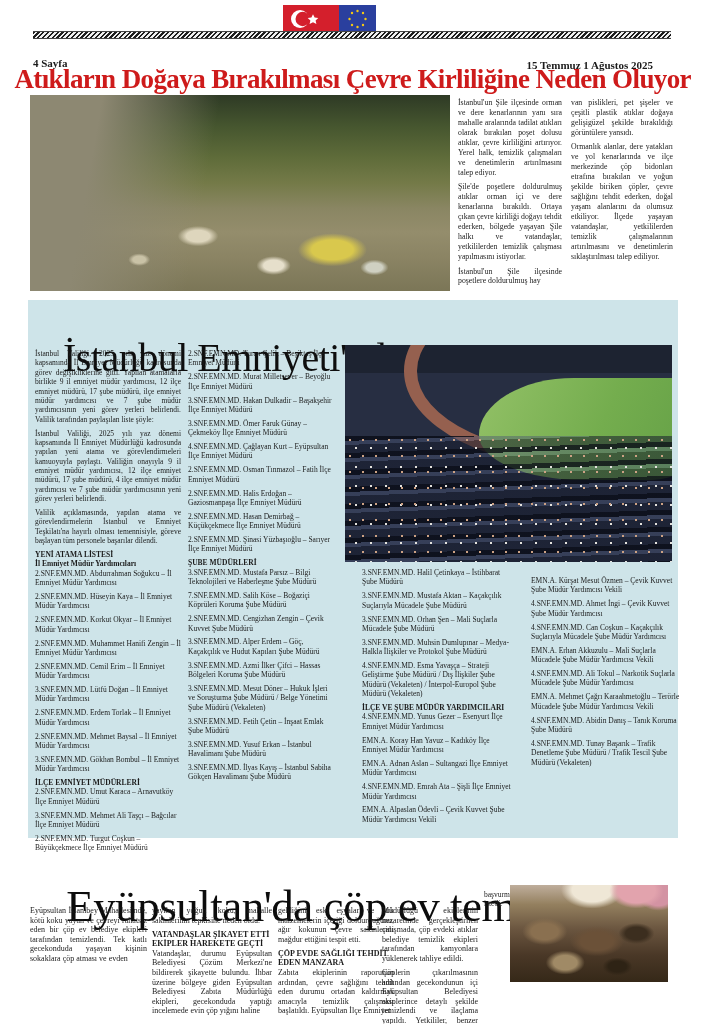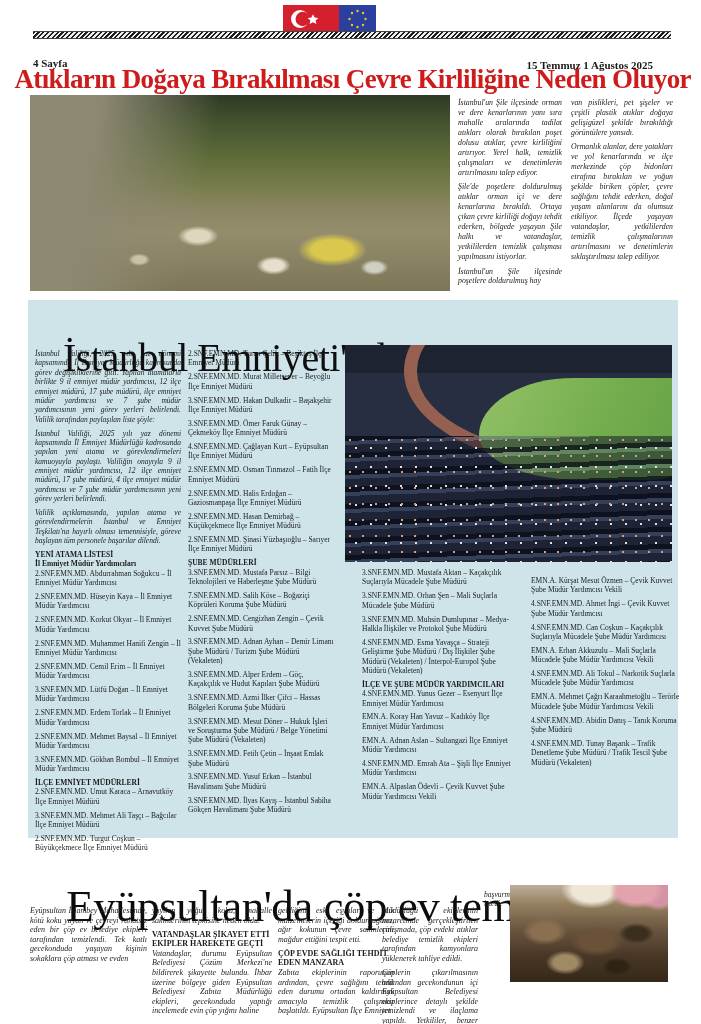--- a/index.html
+++ b/index.html
@@ -70,21 +70,21 @@
       radial-gradient(30px 18px at 22% 48%,#8a7050 0 45%,rgba(138,112,80,0) 75%),
       radial-gradient(36px 20px at 55% 58%,#6b5138 0 45%,rgba(107,81,56,0) 75%),
       radial-gradient(24px 14px at 80% 50%,#3c2e1f 0 45%,rgba(60,46,31,0) 75%),
       radial-gradient(26px 16px at 35% 80%,#a08a66 0 45%,rgba(160,138,102,0) 75%),
       radial-gradient(20px 12px at 68% 84%,#2e2315 0 45%,rgba(46,35,21,0) 75%),
       linear-gradient(180deg,#bfae9c 0%,#94805f 20%,#6b5640 45%,#4a3827 72%,#352818 100%);}
 
   
   .col p{margin:0 0 4.5px;}
   .col p.b{font-weight:700;margin-bottom:0;}
-  .col p.j,.prose p{text-align:justify;font-style:italic;}
+  .col p.j,.prose p{text-align:justify;}
 </style>
 </head>
 <body>
 
 <div class="abs page-label">4 Sayfa</div>
 
 <svg class="abs logo" viewBox="0 0 93 28" xmlns="http://www.w3.org/2000/svg">
   <rect x="0" y="0" width="56" height="28" fill="#d41f2c"></rect>
   <rect x="56" y="0" width="37" height="28" fill="#2a3f9e"></rect>
   <circle cx="17" cy="14" r="9" fill="#ffffff"></circle>
@@ -152,29 +152,29 @@
       <p>3.SNF.EMN.MD. Ömer Faruk Günay – Çekmeköy İlçe Emniyet Müdürü</p>
       <p>4.SNF.EMN.MD. Çağlayan Kurt – Eyüpsultan İlçe Emniyet Müdürü</p>
       <p>2.SNF.EMN.MD. Osman Tınmazol – Fatih İlçe Emniyet Müdürü</p>
       <p>2.SNF.EMN.MD. Halis Erdoğan – Gaziosmanpaşa İlçe Emniyet Müdürü</p>
       <p>2.SNF.EMN.MD. Hasan Demirbağ – Küçükçekmece İlçe Emniyet Müdürü</p>
       <p>2.SNF.EMN.MD. Şinasi Yüzbaşıoğlu – Sarıyer İlçe Emniyet Müdürü</p>
       <p class="b">ŞUBE MÜDÜRLERİ</p>
       <p>3.SNF.EMN.MD. Mustafa Parsız – Bilgi Teknolojileri ve Haberleşme Şube Müdürü</p>
       <p>7.SNF.EMN.MD. Salih Köse – Boğaziçi Köprüleri Koruma Şube Müdürü</p>
       <p>2.SNF.EMN.MD. Cengizhan Zengin – Çevik Kuvvet Şube Müdürü</p>
-      <p>3.SNF.EMN.MD. Adnan Ayhan – Demir Limanı Şube Müdürü / Turizm Şube Müdürü (Vekaleten)</p>
       <p>3.SNF.EMN.MD. Alper Erdem – Göç, Kaçakçılık ve Hudut Kapıları Şube Müdürü</p>
       <p>3.SNF.EMN.MD. Azmi İlker Çifci – Hassas Bölgeleri Koruma Şube Müdürü</p>
       <p>3.SNF.EMN.MD. Mesut Döner – Hukuk İşleri ve Soruşturma Şube Müdürü / Belge Yönetimi Şube Müdürü (Vekaleten)</p>
       <p>3.SNF.EMN.MD. Fetih Çetin – İnşaat Emlak Şube Müdürü</p>
       <p>3.SNF.EMN.MD. Yusuf Erkan – İstanbul Havalimanı Şube Müdürü</p>
       <p>3.SNF.EMN.MD. İlyas Kayış – İstanbul Sabiha Gökçen Havalimanı Şube Müdürü</p>
     </div>
   <div class="col pcol pc3">
+      <p>3.SNF.EMN.MD. Halil Çetinkaya – İstihbarat Şube Müdürü</p>
       <p>3.SNF.EMN.MD. Mustafa Aktan – Kaçakçılık Suçlarıyla Mücadele Şube Müdürü</p>
       <p>3.SNF.EMN.MD. Orhan Şen – Mali Suçlarla Mücadele Şube Müdürü</p>
       <p>3.SNF.EMN.MD. Muhsin Dumlupınar – Medya-Halkla İlişkiler ve Protokol Şube Müdürü</p>
       <p>4.SNF.EMN.MD. Esma Yavaşça – Strateji Geliştirme Şube Müdürü / Dış İlişkiler Şube Müdürü (Vekaleten) / İnterpol-Europol Şube Müdürü (Vekaleten)</p>
       <p class="b">İLÇE VE ŞUBE MÜDÜR YARDIMCILARI</p>
       <p>4.SNF.EMN.MD. Yunus Gezer – Esenyurt İlçe Emniyet Müdür Yardımcısı</p>
       <p>EMN.A. Koray Han Yavuz – Kadıköy İlçe Emniyet Müdür Yardımcısı</p>
       <p>EMN.A. Adnan Aslan – Sultangazi İlçe Emniyet Müdür Yardımcısı</p>
       <p>4.SNF.EMN.MD. Emrah Ata – Şişli İlçe Emniyet Müdür Yardımcısı</p>
       <p>EMN.A. Alpaslan Ödevli – Çevik Kuvvet Şube Müdür Yardımcısı Vekili</p>

